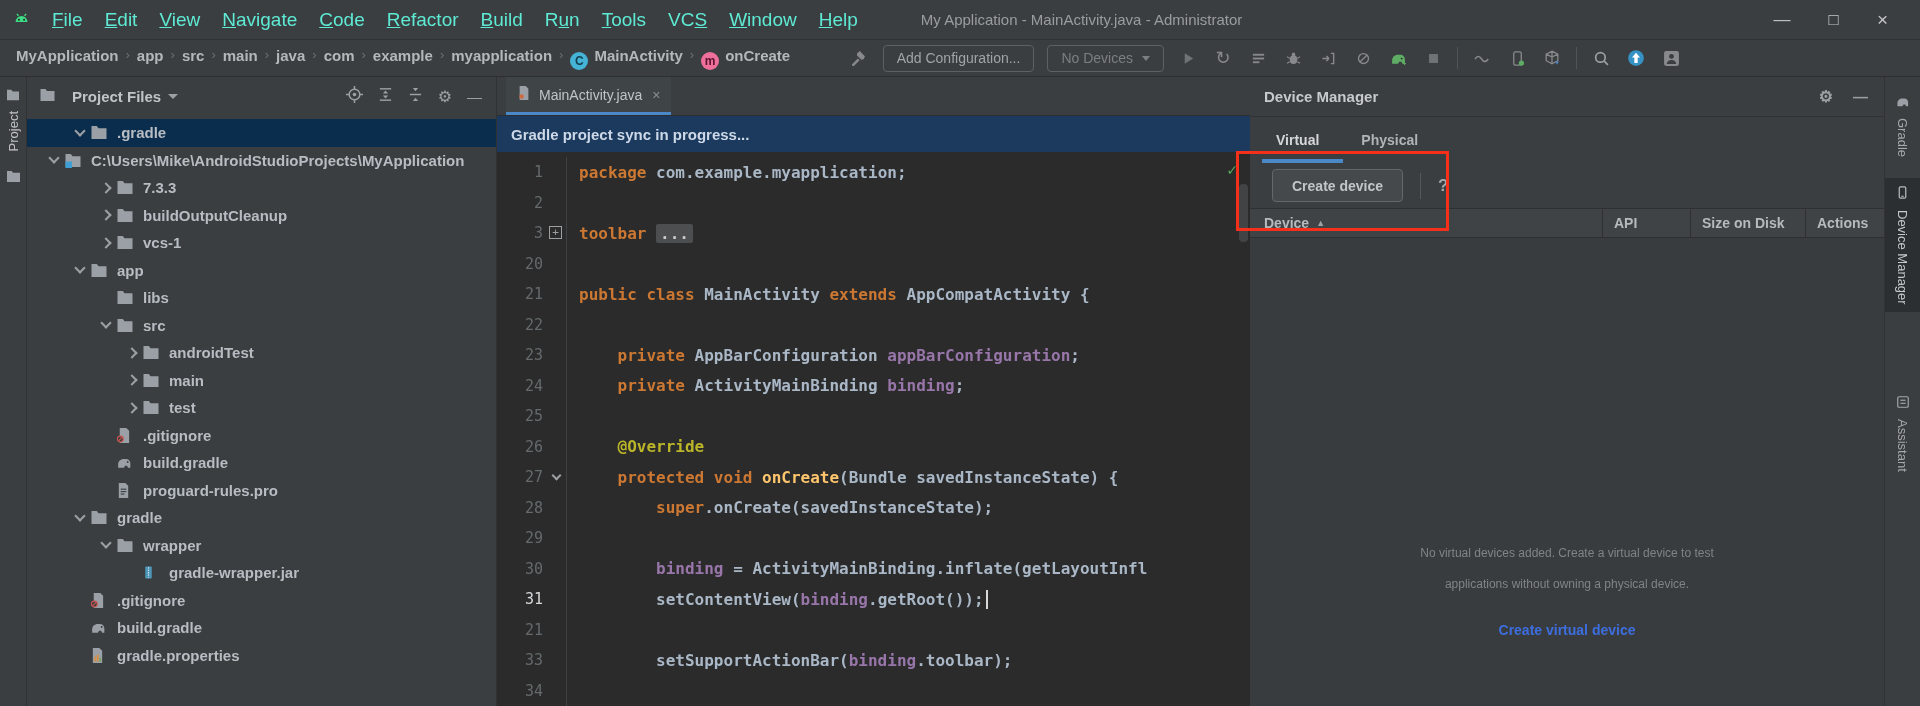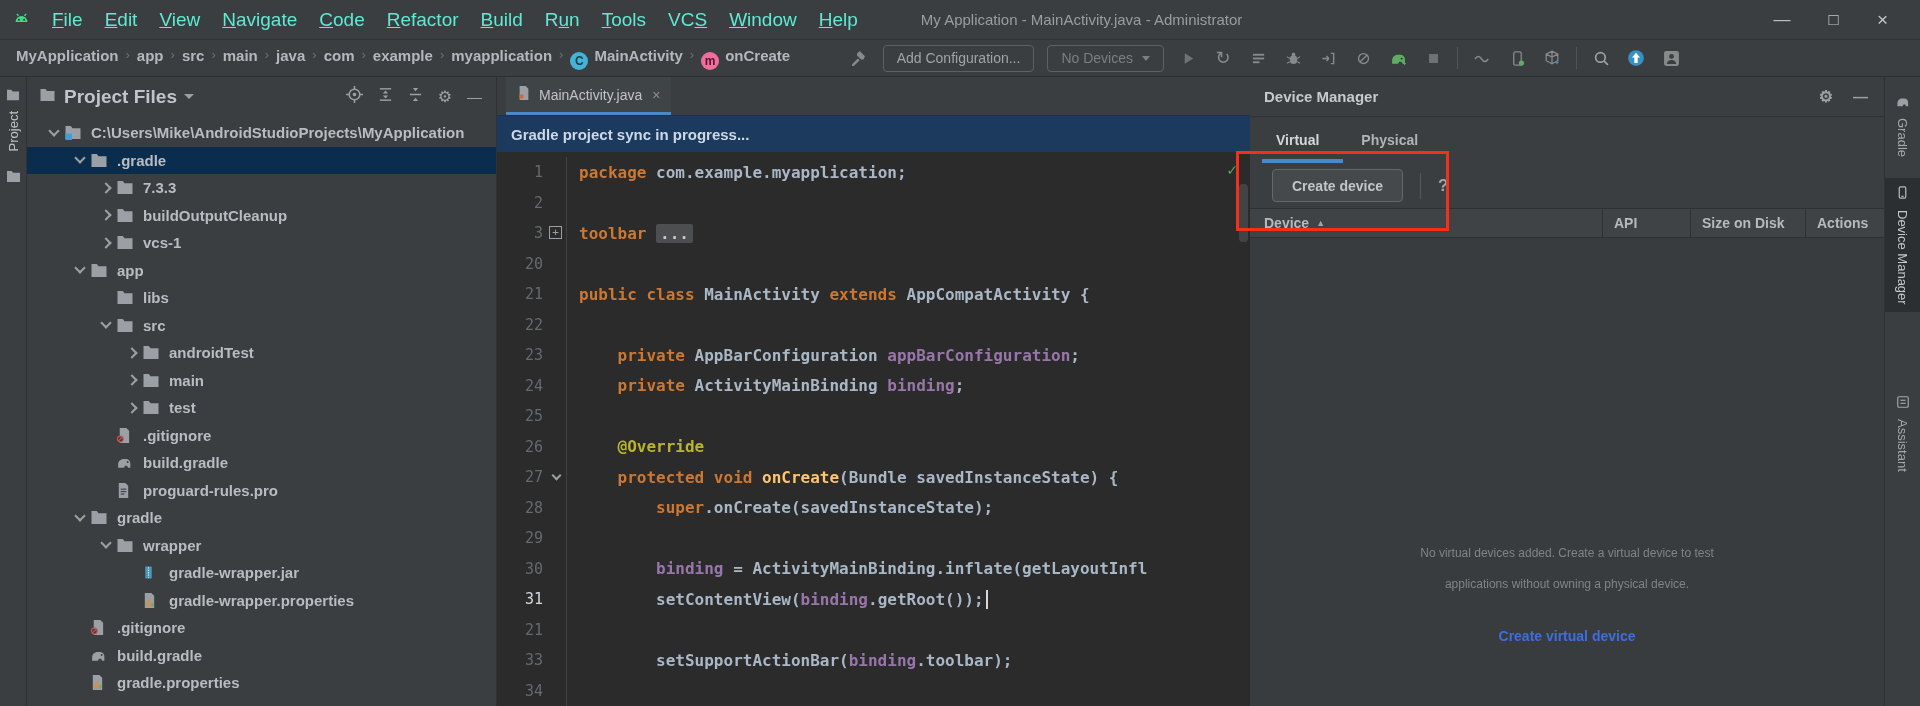--- a/index.html
+++ b/index.html
@@ -42,21 +42,21 @@
   .lstripe { width:27px; background:#3b3e40; border-right:1px solid #303233;
     display:flex; flex-direction:column; align-items:center; }
   .stripe-item { display:flex; flex-direction:column; align-items:center; gap:6px;
     color:#c0c3c6; }
   .vtext { writing-mode:vertical-rl; font-size:13px; white-space:nowrap; }
   .vtext.up { transform:rotate(180deg); }
 
   .ppanel { width:470px; background:#3b3e40; border-right:1px solid #303233;
     display:flex; flex-direction:column; }
   .phead { height:39px; display:flex; align-items:center; padding:0 14px 0 12px; }
-  .phead-title { font-size:19px; font-weight:600; color:#c0c5c9; margin-left:8px; }
+  .phead-title { font-size:15px; font-weight:600; color:#c0c5c9; margin-left:16px; }
   .phead-caret { width:0; height:0; border-left:5px solid transparent; border-right:5px solid transparent;
     border-top:5px solid #9da0a3; margin-left:7px; }
   .phead-icons { margin-left:auto; display:flex; align-items:center; gap:15px; color:#9da0a3; }
   .tree { padding-top:3px; font-size:15px; font-weight:600; color:#b7bdc3;
     overflow:hidden; flex:1; }
   .trow { height:27.5px; display:flex; align-items:center; white-space:nowrap; }
   .trow.sel { background:#0b2d4d; }
   .chev-slot { width:21px; display:flex; align-items:center; justify-content:center; flex:none; }
   .chev { width:8px; height:8px; border-right:2px solid #9da0a3; border-bottom:2px solid #9da0a3; }
   .chev.right { transform:rotate(-45deg); }
@@ -113,21 +113,21 @@
   .dmthead { height:30px; display:flex; align-items:flex-end; background:#404345;
     border-top:1px solid #2e3031; border-bottom:1px solid #2e3031;
     font-size:14px; font-weight:600; color:#b6babd; }
   .dmth { padding-left:11px; height:100%; display:flex; align-items:center; }
   .dmth + .dmth { border-left:1px solid #2e3031; }
   .dmth.c0 { width:352px; padding-left:14px; } .dmth.c1 { width:88px; }
   .dmth.c2 { width:115px; } .dmth.c3 { flex:1; }
   .sort-arrow { font-size:9px; color:#9fa3a6; margin-left:7px; }
   .dmbody { flex:1; background:#393c3e; text-align:center; }
   .empty-msg { margin-top:300px; font-size:12px; color:#808486; line-height:31px; }
-  .dmlink { display:inline-block; margin-top:28px; font-size:14px; font-weight:600; color:#3d6ee0; }
+  .dmlink { display:inline-block; margin-top:22px; font-size:14px; font-weight:600; color:#3d6ee0; }
 
   .rstripe { width:36px; background:#3b3e40; border-left:1px solid #303233;
     display:flex; flex-direction:column; align-items:center; }
   .rtool { display:flex; flex-direction:column; align-items:center; gap:6px;
     color:#a6a9ab; padding:7px 0; width:100%; }
   .rtool.active { background:#2c2f31; color:#c6c9cb; }
 
   .annotation-box { position:absolute; left:1236px; top:151px; width:213px; height:80px;
     border:3px solid #f5301a; z-index:20; pointer-events:none; }
 </style>
@@ -321,42 +321,42 @@
               <rect x="2" y="7.2" width="12" height="1.6" fill="#9da0a3"></rect>
               <path fill="#9da0a3" d="M8 1 10.8 4.6H5.2z" transform="rotate(180 8 2.8)"></path>
               <path fill="#9da0a3" d="M8 15 10.8 11.4H5.2z" transform="rotate(180 8 13.2)"></path>
             </svg>
         </span>
         <span style="font-size:16px;">⚙</span>
         <span style="font-size:15px;">—</span>
       </span>
     </div>
     <div class="tree" id="tree-root">
+        <div class="trow sel" style="padding-left:42px">
+          <span class="chev-slot">
+            <span class="chev down"></span>
+          </span>
+          <span class="ticon">
+            <svg width="18" height="15" viewBox="0 0 16 14">
+              <path fill="#9aa0a6" d="M1 1h5l1.5 2H15v10H1z"></path>
+            </svg>
+          </span>
+          <span>.gradle</span>
+        </div>
         <div class="trow" style="padding-left:16px">
           <span class="chev-slot">
             <span class="chev down"></span>
           </span>
           <span class="ticon">
             <svg width="18" height="15" viewBox="0 0 16 14">
               <path fill="#9aa0a6" d="M1 1h5l1.5 2H15v10H1z"></path>
               <rect x="1" y="8" width="6" height="6" fill="#3d9fd6"></rect>
             </svg>
           </span>
           <span>C:\Users\Mike\AndroidStudioProjects\MyApplication</span>
-        </div>
-        <div class="trow sel" style="padding-left:42px">
-          <span class="chev-slot">
-            <span class="chev down"></span>
-          </span>
-          <span class="ticon">
-            <svg width="18" height="15" viewBox="0 0 16 14">
-              <path fill="#9aa0a6" d="M1 1h5l1.5 2H15v10H1z"></path>
-            </svg>
-          </span>
-          <span>.gradle</span>
         </div>
         <div class="trow" style="padding-left:68px">
           <span class="chev-slot">
             <span class="chev right"></span>
           </span>
           <span class="ticon">
             <svg width="18" height="15" viewBox="0 0 16 14">
               <path fill="#9aa0a6" d="M1 1h5l1.5 2H15v10H1z"></path>
             </svg>
           </span>
@@ -505,32 +505,20 @@
         </div>
         <div class="trow" style="padding-left:94px">
           <span class="chev-slot"></span>
           <span class="ticon">
             <svg width="13" height="17" viewBox="0 0 16 16">
               <rect x="4" y="0.5" width="8" height="15" rx="1" fill="#4d96b8"></rect>
               <path d="M8 1.5v13" stroke="#d7e6ee" stroke-width="1.4" stroke-dasharray="1.6 1.4"></path>
             </svg>
           </span>
           <span>gradle-wrapper.jar</span>
-        </div>
-        <div class="trow" style="padding-left:94px">
-          <span class="chev-slot"></span>
-          <span class="ticon">
-            <svg width="15" height="17" viewBox="0 0 16 16">
-              <path fill="#9aa0a6" d="M3 0h7l3 3v13H3z"></path>
-              <rect x="4.6" y="9" width="1.9" height="5.4" fill="#d98e41"></rect>
-              <rect x="7.3" y="7" width="1.9" height="7.4" fill="#d98e41"></rect>
-              <rect x="10" y="10.4" width="1.9" height="4" fill="#76a65e"></rect>
-            </svg>
-          </span>
-          <span>gradle-wrapper.properties</span>
         </div>
         <div class="trow" style="padding-left:42px">
           <span class="chev-slot"></span>
           <span class="ticon">
             <svg width="15" height="17" viewBox="0 0 16 16">
               <path fill="#9aa0a6" d="M4 0h7l3 3v13H4z"></path>
               <circle cx="4.6" cy="11.8" r="3.1" fill="#3b3e40" stroke="#c75450" stroke-width="1.2"></circle>
               <line x1="2.4" y1="14" x2="6.8" y2="9.6" stroke="#c75450" stroke-width="1.2"></line>
             </svg>
           </span>

